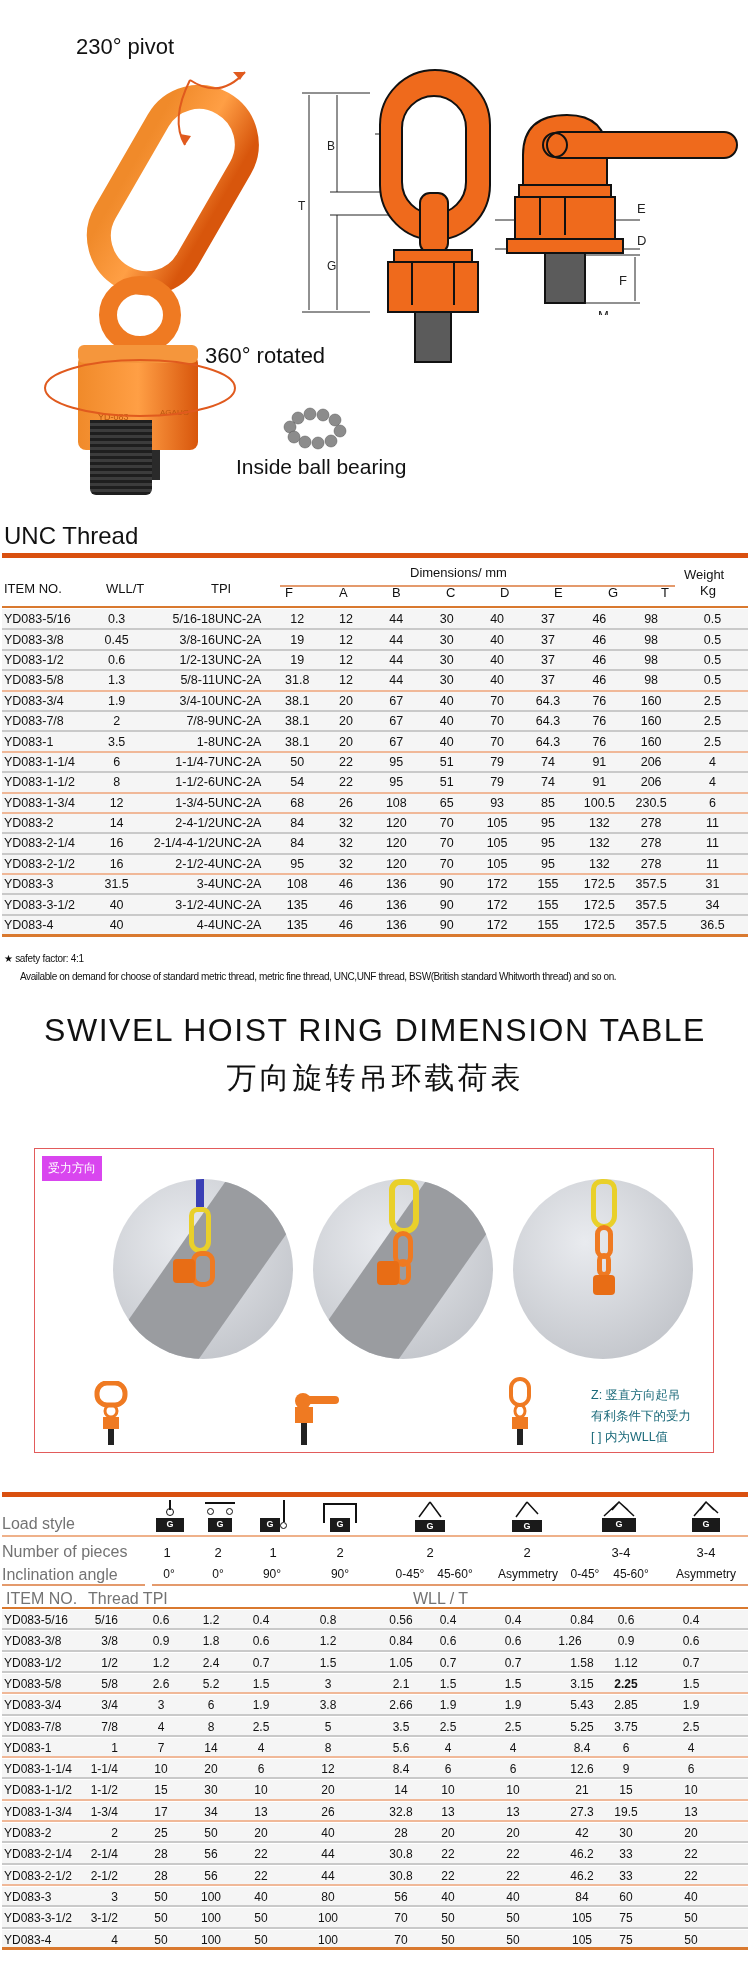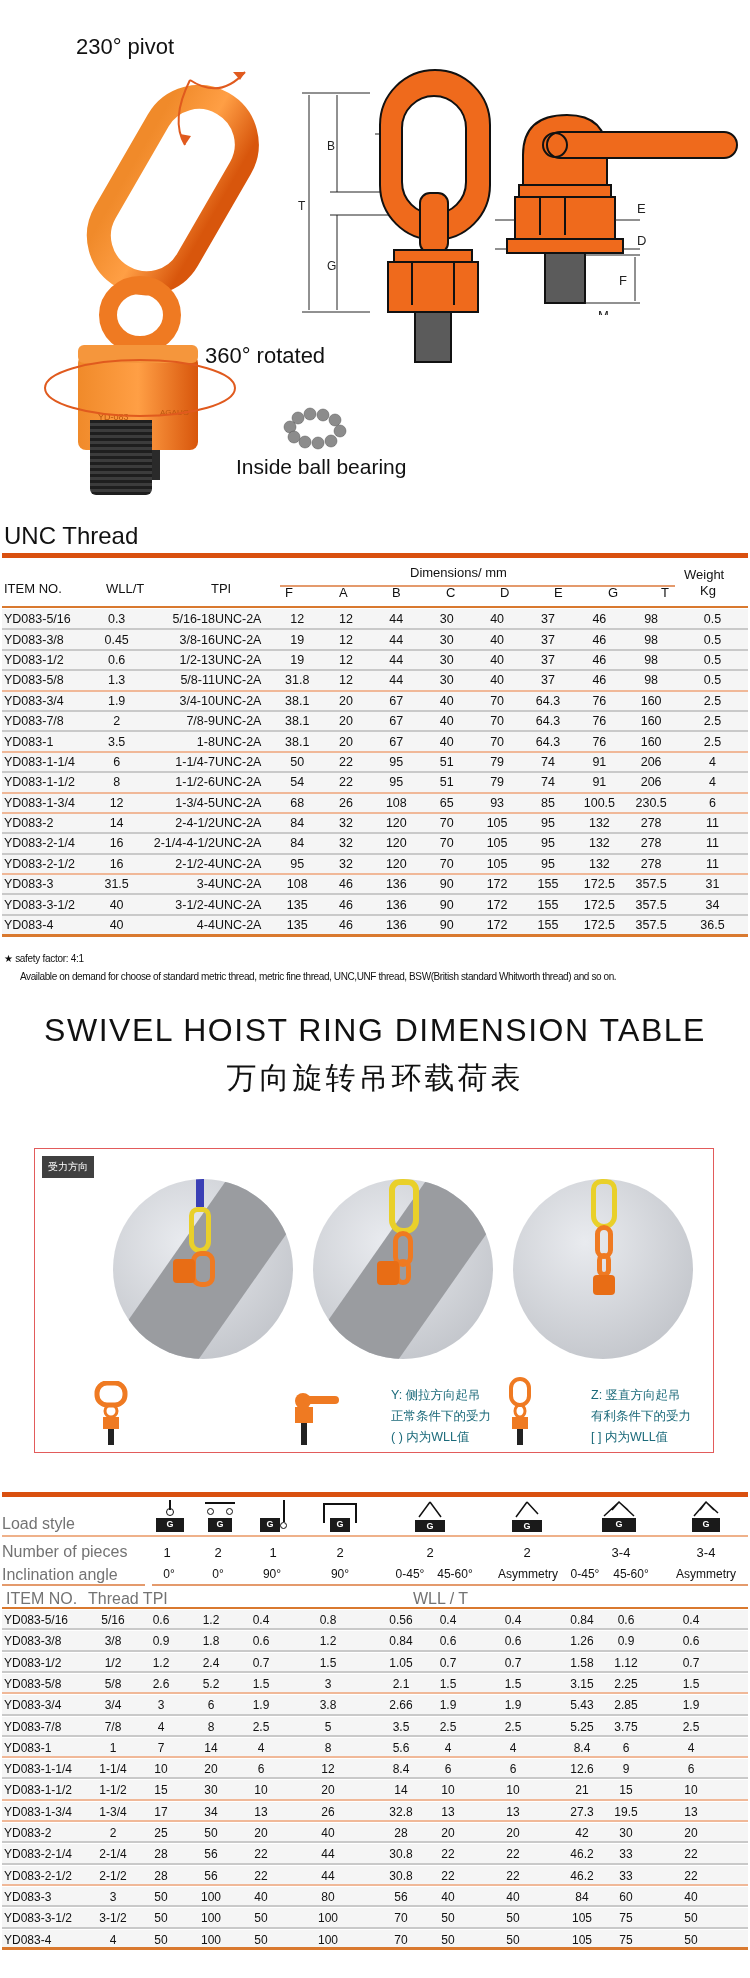--- a/index.html
+++ b/index.html
@@ -26,40 +26,40 @@
   .unc-table tbody tr:last-child { border-bottom: 3px solid #d9792f; }
 
   .note1 { position: absolute; left: 4px; top: 953px; font-size: 10px; color: #111; letter-spacing: -0.3px; }
   .note2 { position: absolute; left: 20px; top: 971px; font-size: 10px; color: #111; letter-spacing: -0.4px; }
 
   .sec-title { position: absolute; left: 0; width: 750px; text-align: center; top: 1012px; font-size: 32px; letter-spacing: 1.5px; color: #111; }
   .sec-title-cn { position: absolute; left: 0; width: 750px; text-align: center; top: 1058px; font-size: 30px; letter-spacing: 3px; color: #111; }
 
   
   .force-box { position: absolute; left: 34px; top: 1148px; width: 680px; height: 305px; border: 1.5px solid #e25b5b; background: #fff; }
-  .force-tag { position: absolute; left: 7px; top: 7px; background: #404040; color: #fff; font-size: 10px; padding: 4px 6px; }
+  .force-tag { position: absolute; left: 7px; top: 7px; background: #d946ef; color: #fff; font-size: 12px; padding: 4px 6px; }
   .circle { position: absolute; width: 180px; height: 180px; border-radius: 50%; background: radial-gradient(circle at 40% 35%, #e9ebef, #b9bcc2); overflow: hidden; }
   .beam { position: absolute; background: #8d8f93; }
   .hook { position: absolute; width: 22px; height: 46px; border: 5px solid #e9d02a; border-radius: 11px 11px 14px 14px; }
   .strap { position: absolute; width: 8px; height: 28px; background: #3a3fb5; }
   .link { position: absolute; border: 5px solid #ef7a22; border-radius: 10px; }
   .nut { position: absolute; background: #e86d15; border-radius: 4px; }
   .cn-cap { position: absolute; font-size: 12.5px; color: #1b6a7a; line-height: 21px; }
   .mini-ring { position: absolute; }
   .load-head { position: absolute; left: 2px; font-size: 16px; color: #737373; }
   .ico { position: absolute; }
   .ico .blk { position: absolute; background: #1a1a1a; color: #fff; font-size: 9px; font-weight: bold; text-align: center; line-height: 13px; }
   .cnt { position: absolute; font-size: 13px; text-align: center; width: 80px; }
   .ang { position: absolute; font-size: 12px; text-align: center; }
   .wll-row { position: absolute; left: 2px; width: 746px; height: 20.4px; font-size: 12px; background: #f5f5f5; border-bottom: 2px solid #c9c9c9; }
   .wll-row.og { border-bottom: 2px solid #f0b898; }
   .wll-row.last { border-bottom: 3px solid #d9792f; }
   .wll-row span { position: absolute; top: 3px; text-align: center; width: 50px; }
   .wll-row span.item { text-align: left; left: 2px; width: 100px; }
-  .wll-row span.thr { text-align: center; width: 60px; left: 81px; }
+  .wll-row span.thr { text-align: right; width: 60px; left: 56px; }
 </style>
 </head>
 <body>
 
 <div class="hero">
   <span class="lbl-pivot">230° pivot</span>
 
   <svg class="abs" style="left:20px;top:60px" width="250" height="420">
     <defs>
       <linearGradient id="og" x1="0" x2="1">
@@ -465,25 +465,20 @@
     <rect x="10" y="36" width="16" height="12" fill="#ef7a22"></rect>
     <rect x="15" y="48" width="6" height="16" fill="#222"></rect>
   </svg>
 
   <svg class="mini-ring" style="left:258px;top:240px" width="50" height="58">
     <circle cx="10" cy="12" r="8" fill="#ef7a22"></circle>
     <rect x="10" y="7" width="36" height="8" rx="4" fill="#ef7a22"></rect>
     <rect x="2" y="18" width="18" height="16" fill="#ef7a22"></rect>
     <rect x="8" y="34" width="6" height="22" fill="#222"></rect>
   </svg>
-  <span class="cn-cap" style="left:356px;top:236px">
-    <span>Y:  侧拉方向起吊</span><br>
-    <span>正常条件下的受力</span><br>
-    <span>( ) 内为WLL值</span>
-  </span>
 
   <svg class="mini-ring" style="left:470px;top:228px" width="30" height="70">
     <rect x="6" y="2" width="18" height="26" rx="9" fill="none" stroke="#ef7a22" stroke-width="4"></rect>
     <ellipse cx="15" cy="34" rx="5" ry="6" fill="none" stroke="#ef7a22" stroke-width="3"></ellipse>
     <rect x="7" y="40" width="16" height="12" fill="#ef7a22"></rect>
     <rect x="12" y="52" width="6" height="16" fill="#222"></rect>
   </svg>
   <span class="cn-cap" style="left:556px;top:236px">
     <span>Z:  竖直方向起吊</span><br>
     <span>有利条件下的受力</span><br>
@@ -588,21 +583,21 @@
     <div class="wll-row" style="top: 1631.3px;">
       <span class="item">YD083-3/8</span>
       <span class="thr">3/8</span>
       <span style="left: 134px;">0.9</span>
       <span style="left: 184px;">1.8</span>
       <span style="left: 234px;">0.6</span>
       <span style="left: 301px;">1.2</span>
       <span style="left: 374px;">0.84</span>
       <span style="left: 421px;">0.6</span>
       <span style="left: 486px;">0.6</span>
-      <span style="left: 555px;">1.26</span>
+      <span style="left: 543px;">1.26</span>
       <span style="left: 599px;">0.9</span>
       <span style="left: 664px;">0.6</span>
     </div>
     <div class="wll-row" style="top: 1652.6px;">
       <span class="item">YD083-1/2</span>
       <span class="thr">1/2</span>
       <span style="left: 134px;">1.2</span>
       <span style="left: 184px;">2.4</span>
       <span style="left: 234px;">0.7</span>
       <span style="left: 301px;">1.5</span>
@@ -617,21 +612,21 @@
       <span class="item">YD083-5/8</span>
       <span class="thr">5/8</span>
       <span style="left: 134px;">2.6</span>
       <span style="left: 184px;">5.2</span>
       <span style="left: 234px;">1.5</span>
       <span style="left: 301px;">3</span>
       <span style="left: 374px;">2.1</span>
       <span style="left: 421px;">1.5</span>
       <span style="left: 486px;">1.5</span>
       <span style="left: 555px;">3.15</span>
-      <span style="left: 599px;">2.25</span>
+      <span style="left: 599px; font-weight: bold;">2.25</span>
       <span style="left: 664px;">1.5</span>
     </div>
     <div class="wll-row" style="top: 1695.2px;">
       <span class="item">YD083-3/4</span>
       <span class="thr">3/4</span>
       <span style="left: 134px;">3</span>
       <span style="left: 184px;">6</span>
       <span style="left: 234px;">1.9</span>
       <span style="left: 301px;">3.8</span>
       <span style="left: 374px;">2.66</span>

